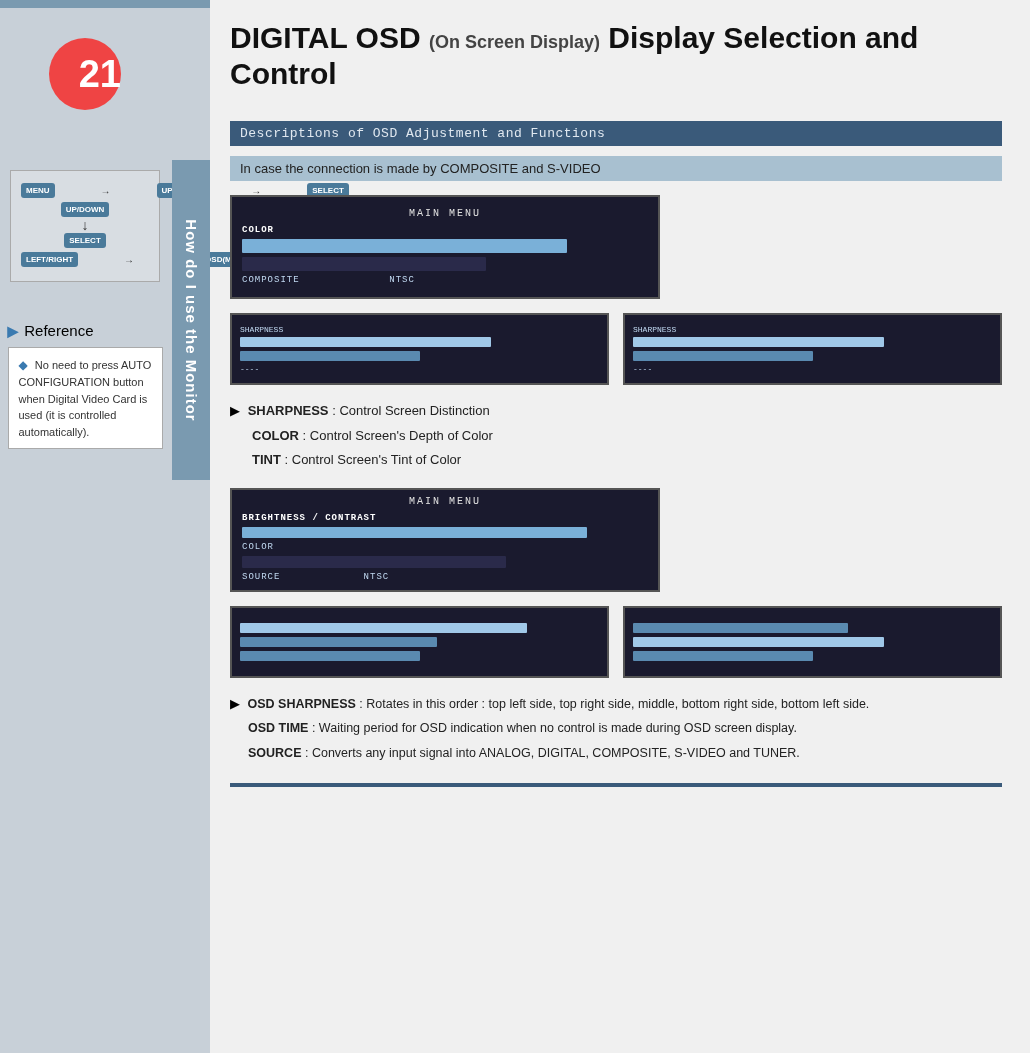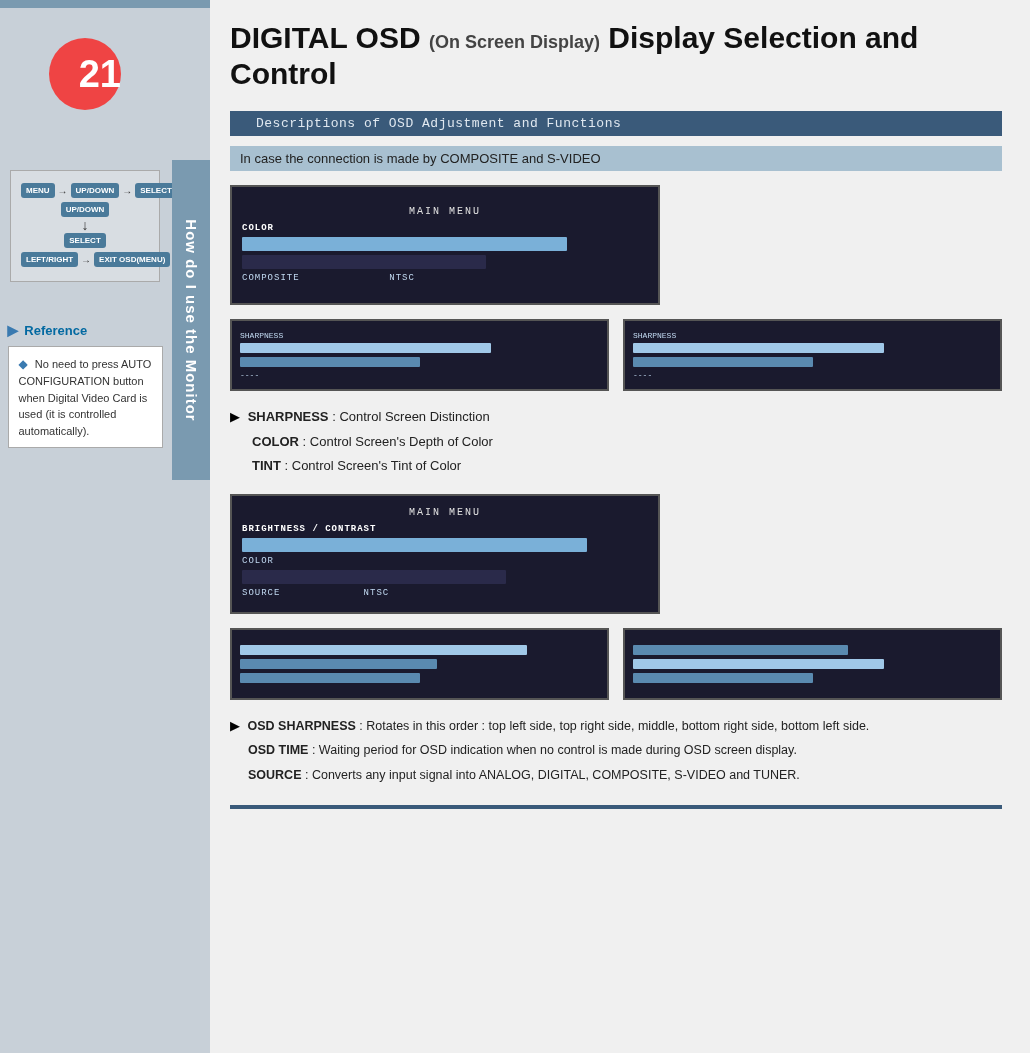--- a/index.html
+++ b/index.html
@@ -75,20 +75,21 @@
       background: #d8dde2;
       border: 1px solid #aaa;
       padding: 12px 10px 10px 10px;
     }
 
     .nav-row {
       display: flex;
       align-items: center;
       justify-content: space-between;
       margin-bottom: 4px;
+      gap: 43px;
     }
 
     .nav-btn {
       background: #4a7a9a;
       color: #fff;
       font-size: 8px;
       font-weight: bold;
       padding: 3px 5px;
       border-radius: 3px;
       white-space: nowrap;
@@ -125,23 +126,23 @@
     }
 
     .reference-arrow {
       color: #3a7ab0;
       font-size: 14px;
       margin-right: 6px;
       font-weight: bold;
     }
 
     .reference-title-text {
-      font-size: 13px;
-      font-weight: bold;
-      color: #0369a1;
+      font-size: 15px;
+      font-weight: normal;
+      color: #000000;
     }
 
     .reference-box {
       background: #fff;
       border: 1px solid #aaa;
       padding: 8px 10px;
       font-size: 11px;
       color: #333;
       line-height: 1.5;
       margin-bottom: 8px;
@@ -158,54 +159,54 @@
       flex: 1;
       padding: 20px 28px 20px 20px;
       background: #f0f0f0;
       min-height: 1053px;
     }
 
     .page-title {
       font-size: 30px;
       font-weight: bold;
       color: #111;
-      margin-bottom: 19px;
+      margin-bottom: 29px;
       line-height: 1.2;
     }
 
     .page-title .highlight {
       font-size: 18px;
       color: #444;
     }
 
     .section-header {
       background: #3a5a7a;
       color: #e0e8f0;
       font-size: 13px;
       font-family: 'Courier New', monospace;
-      padding: 5px 26px;
+      padding: 5px 10px;
       margin-bottom: 10px;
       letter-spacing: 0.5px;
     }
 
     .sub-header {
       background: #a8c0d0;
       color: #222;
       font-size: 13px;
       padding: 5px 10px;
       margin-bottom: 14px;
     }
 
     
     .osd-screenshot {
       background: #1a1a2e;
       border: 2px solid #555;
       width: 100%;
       max-width: 430px;
-      height: 120px;
+      height: 104px;
       margin-bottom: 14px;
       position: relative;
       overflow: hidden;
       display: flex;
       flex-direction: column;
       justify-content: center;
       padding: 6px 10px;
     }
 
     .osd-bar {

